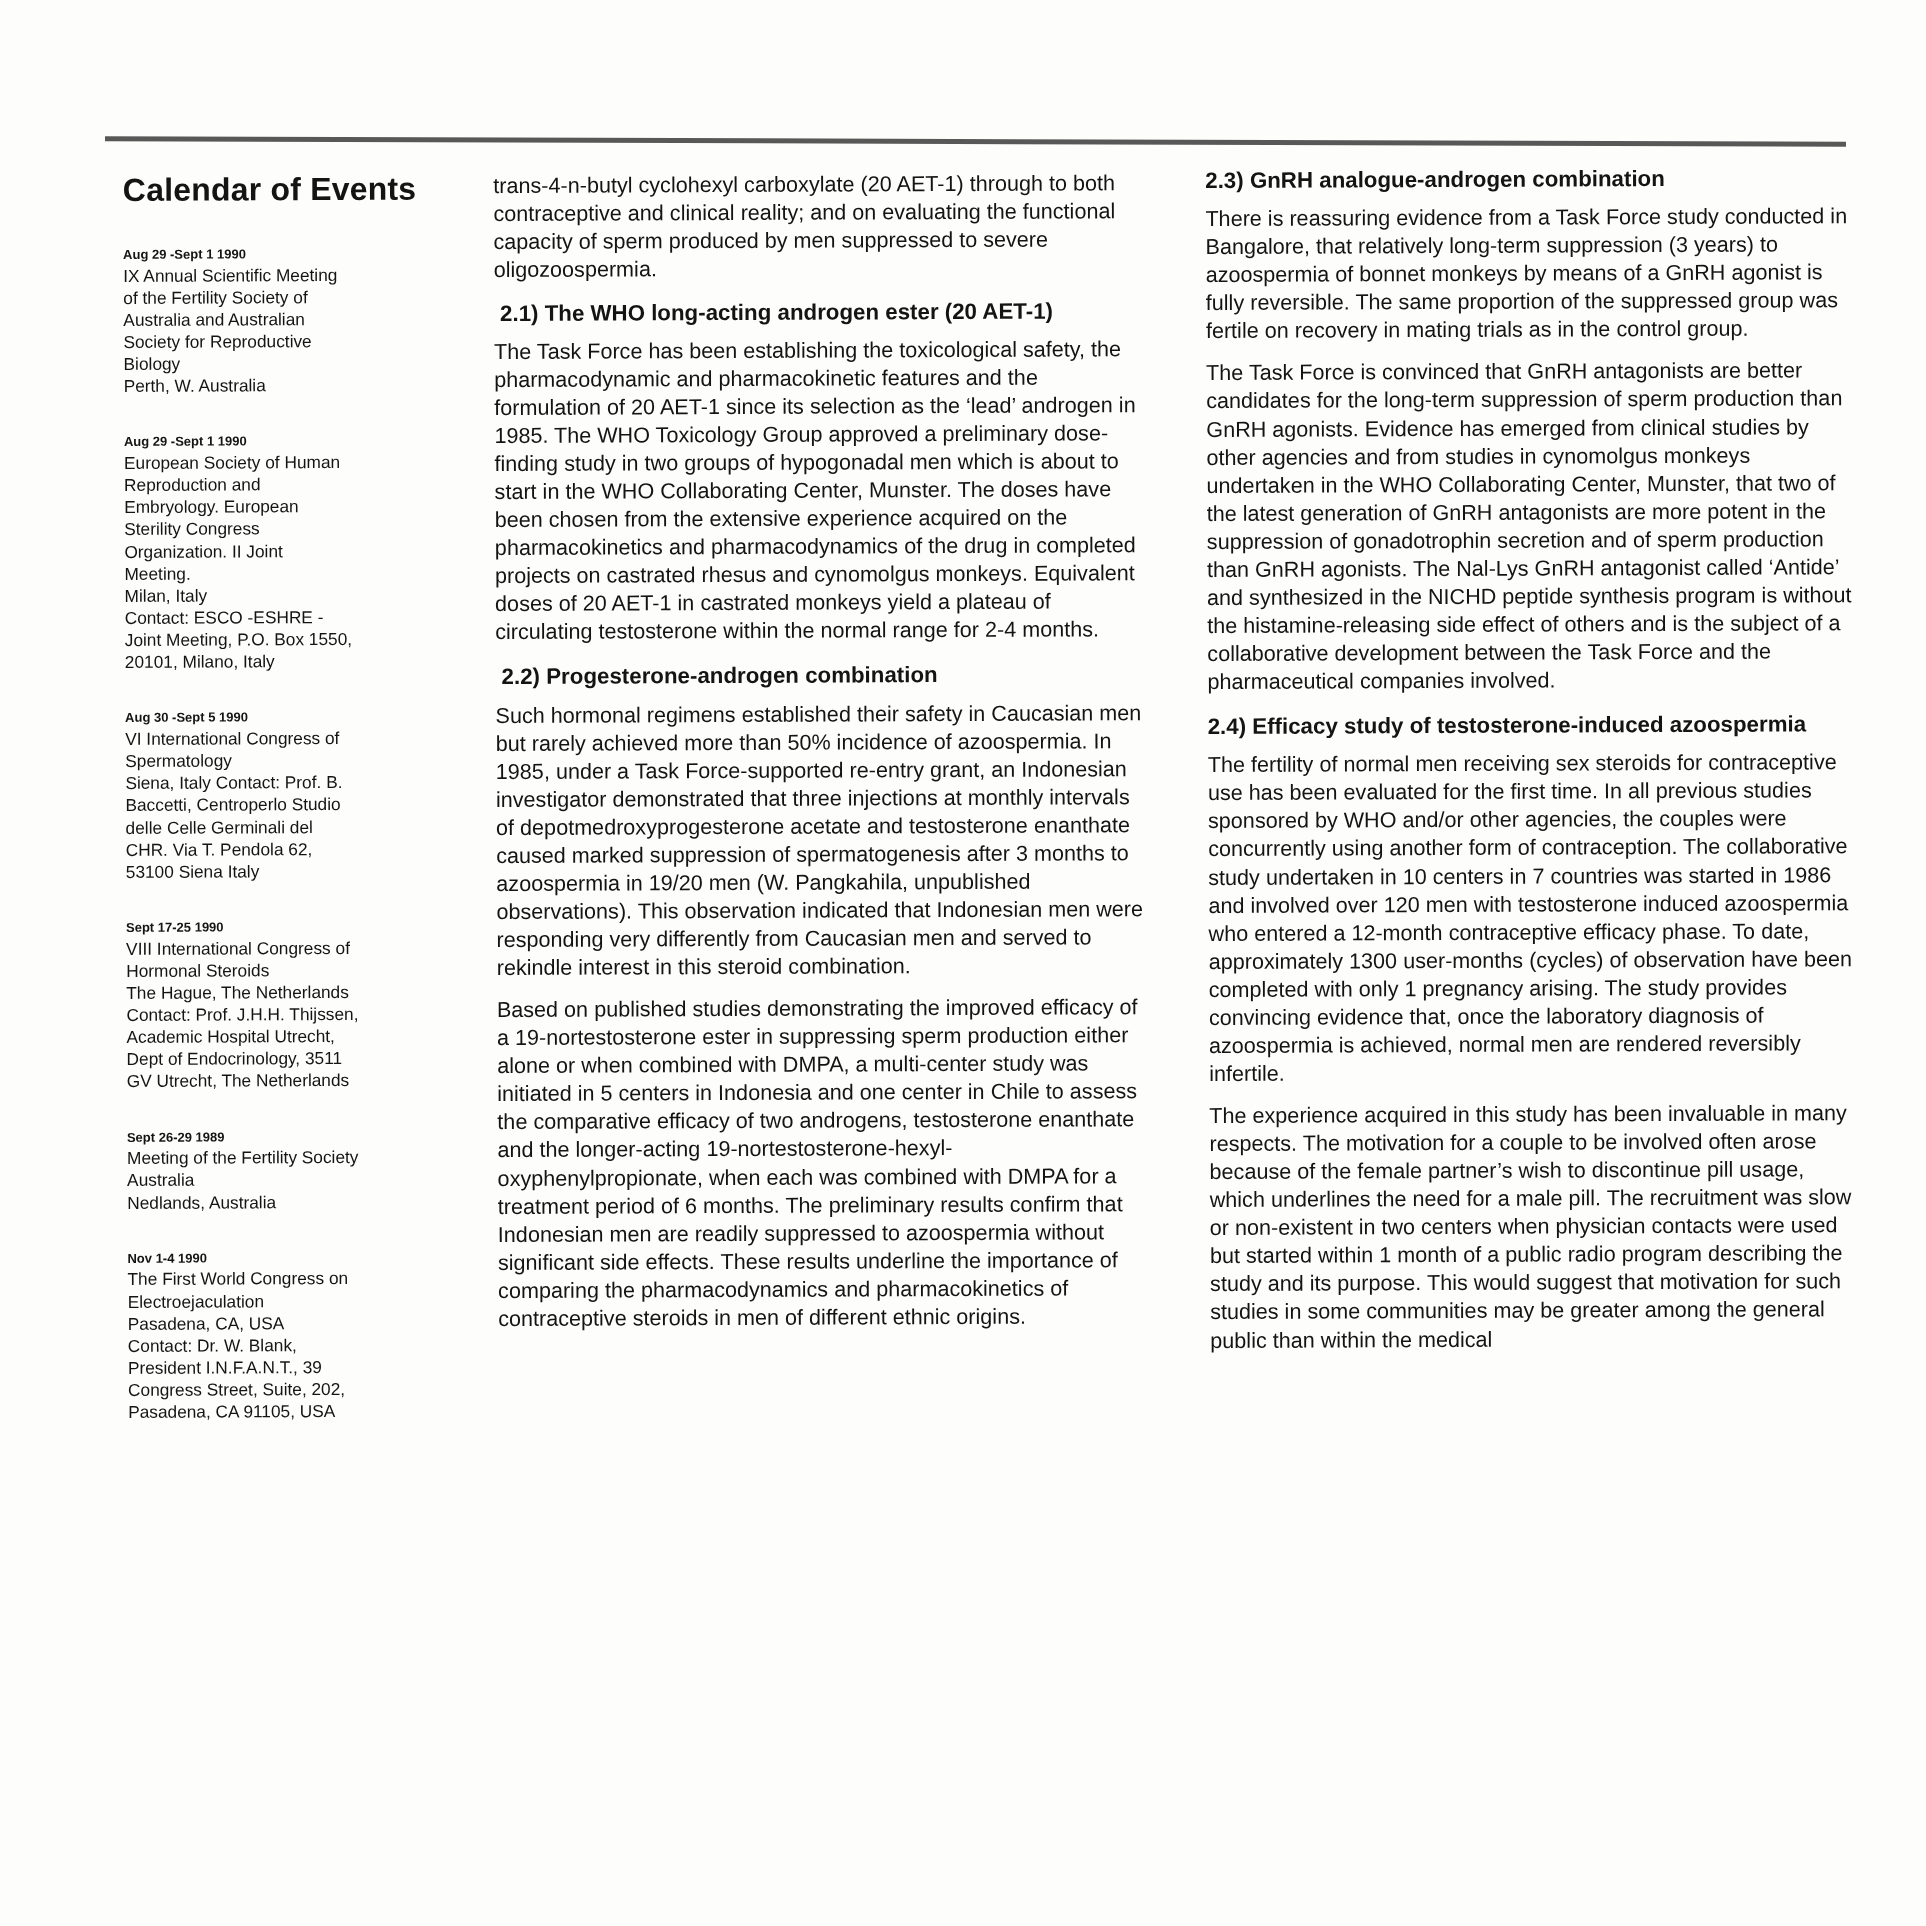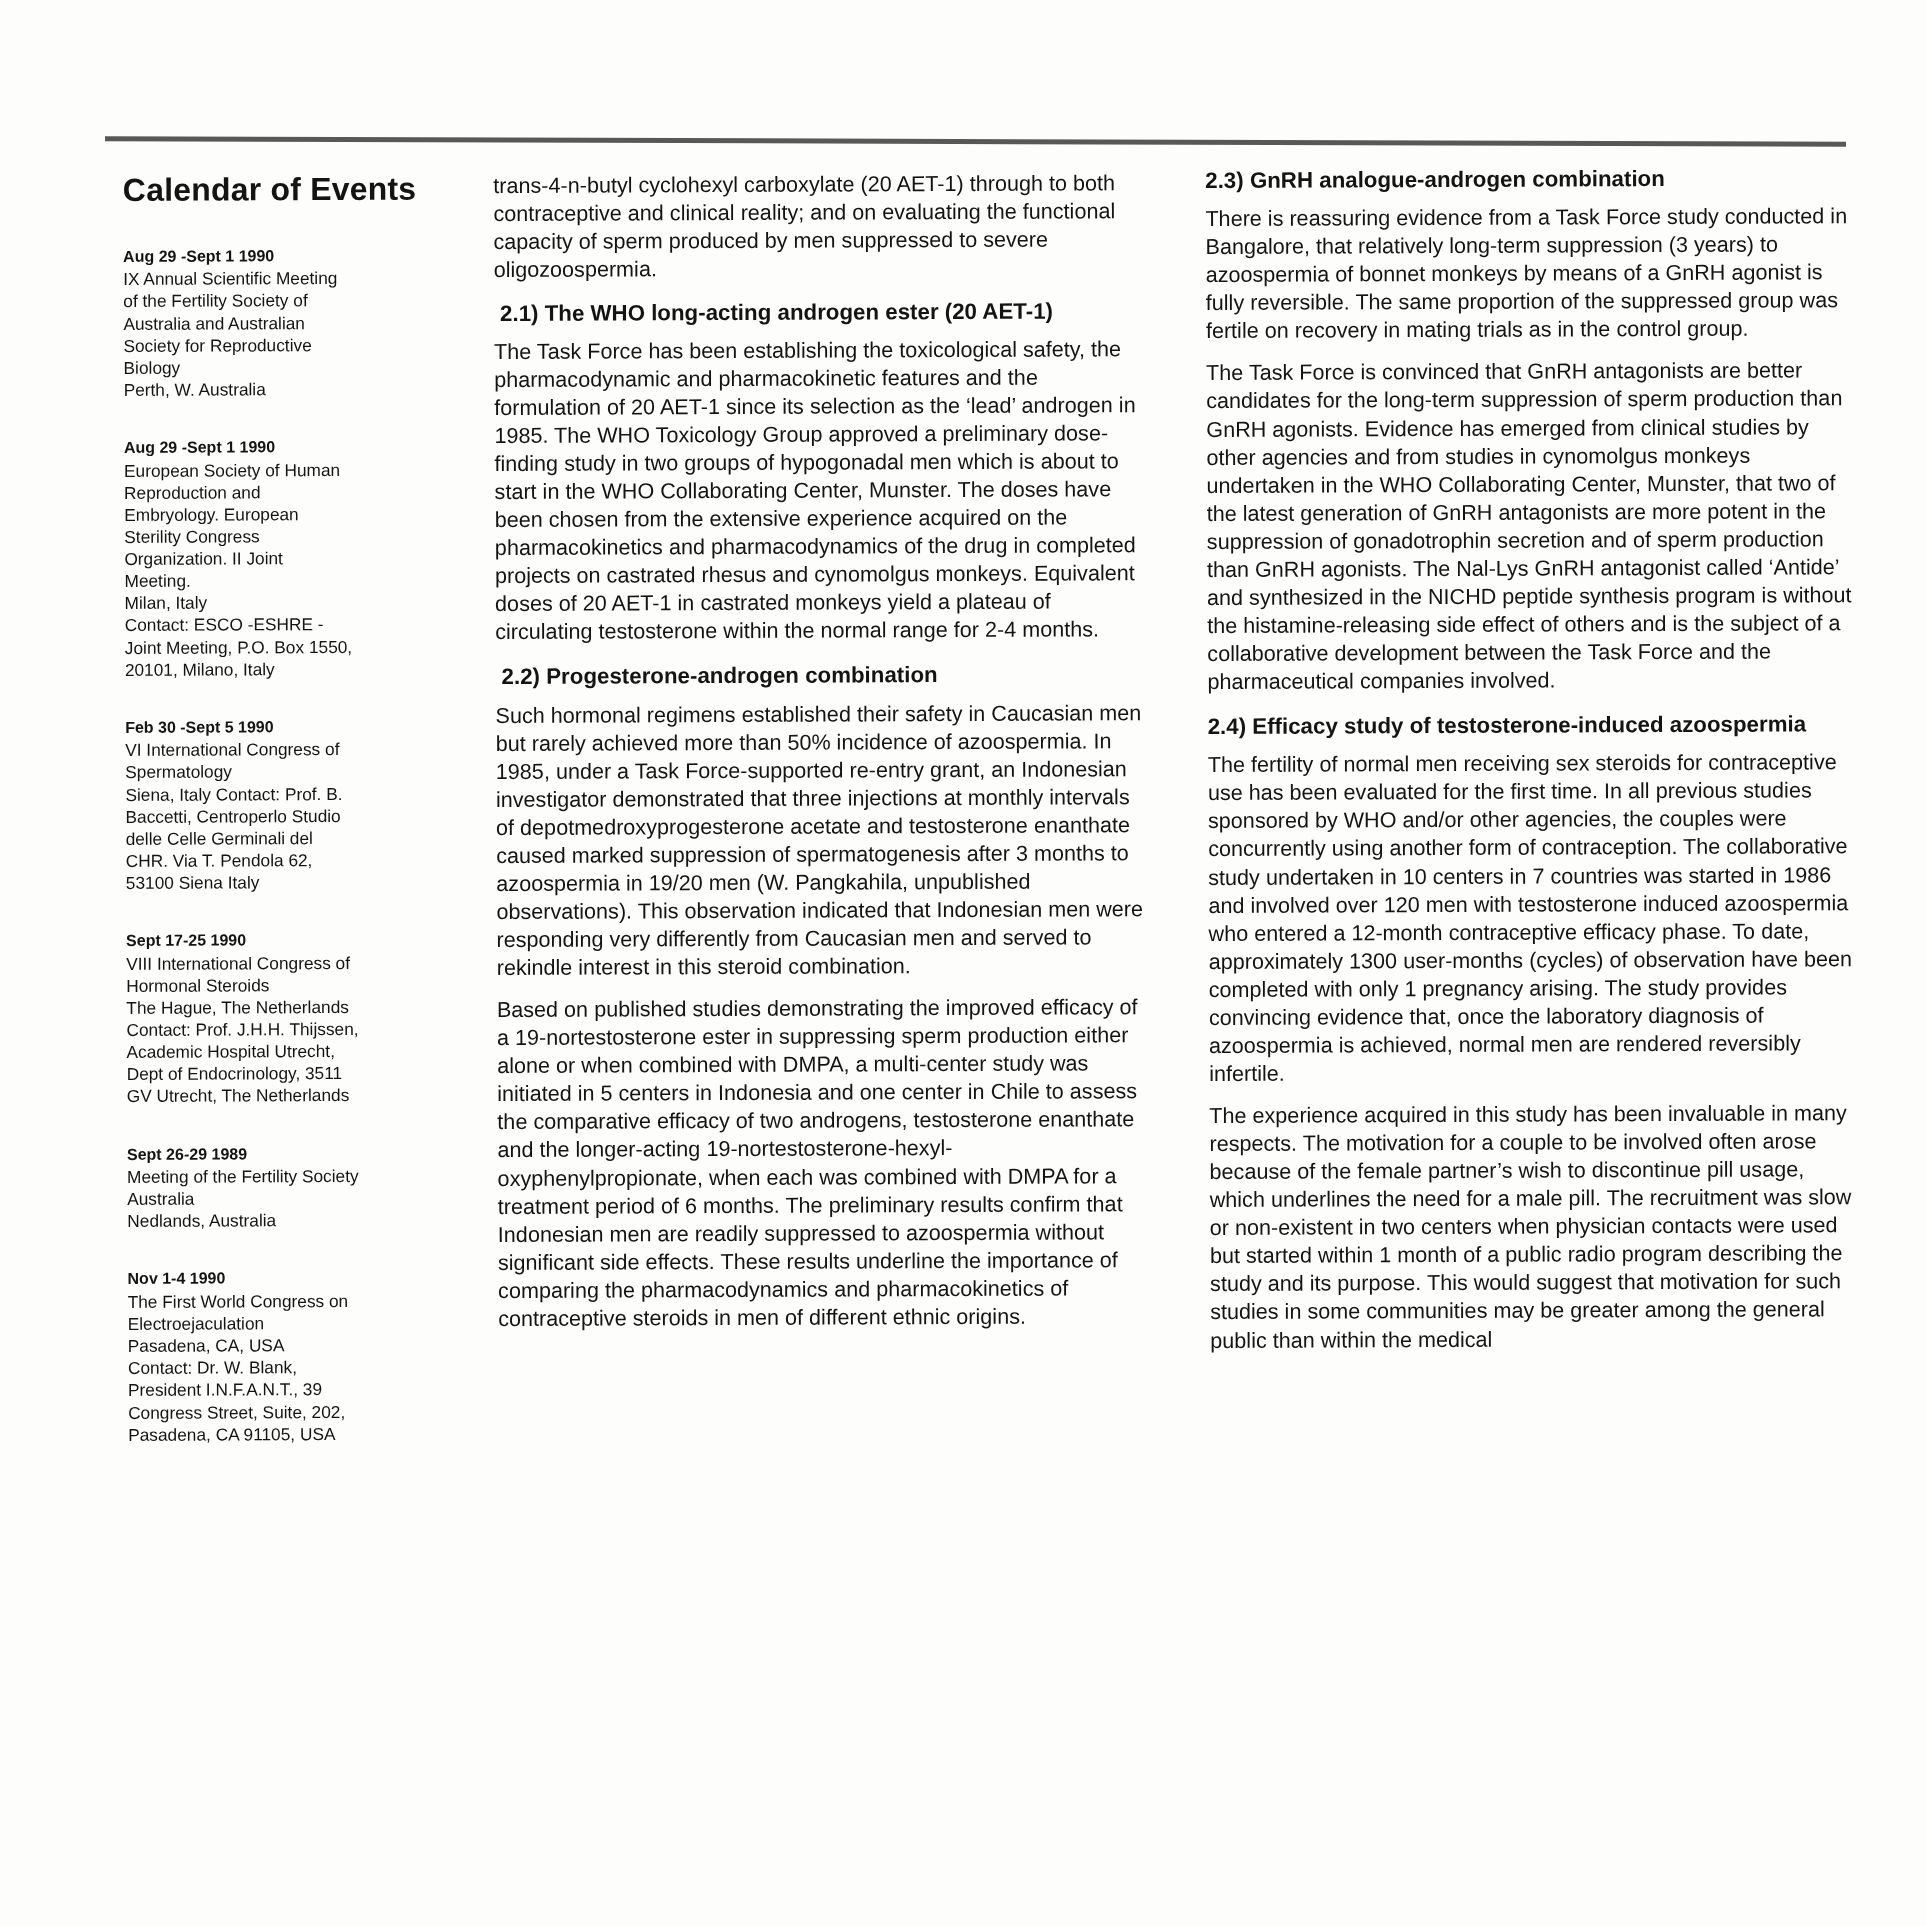--- a/index.html
+++ b/index.html
@@ -57,21 +57,21 @@
     line-height: 1.18;
     margin-top: 45px;
     margin-left: 18.5px;
     letter-spacing: 0.2px;
   }
   .event {
     margin-left: 18.5px;
     margin-top: 37px;
   }
   .event .ev-date {
-    font-size: 16px;
+    font-size: 13px;
     font-weight: bold;
     line-height: 1.25;
     border-bottom: 0px;
     margin-bottom: 1.5px;
     margin-top: 24px;
   }
   .event .ev-body {
     font-size: 17.3px;
     line-height: 1.28;
     white-space: pre-line;
@@ -130,21 +130,21 @@
 Sterility Congress
 Organization.  II Joint
 Meeting.
 Milan, Italy
 Contact: ESCO  -ESHRE -
 Joint Meeting, P.O. Box 1550,
 20101, Milano, Italy</div>
       </div>
 
       <div class="event">
-        <div class="ev-date">Feb 30 -Sept 5 1990</div>
+        <div class="ev-date">Aug 30 -Sept 5 1990</div>
         <div class="ev-body">VI International Congress of
 Spermatology
 Siena, Italy Contact: Prof. B.
 Baccetti, Centroperlo Studio
 delle Celle Germinali del
 CHR. Via T. Pendola 62,
 53100  Siena Italy</div>
       </div>
 
       <div class="event">

